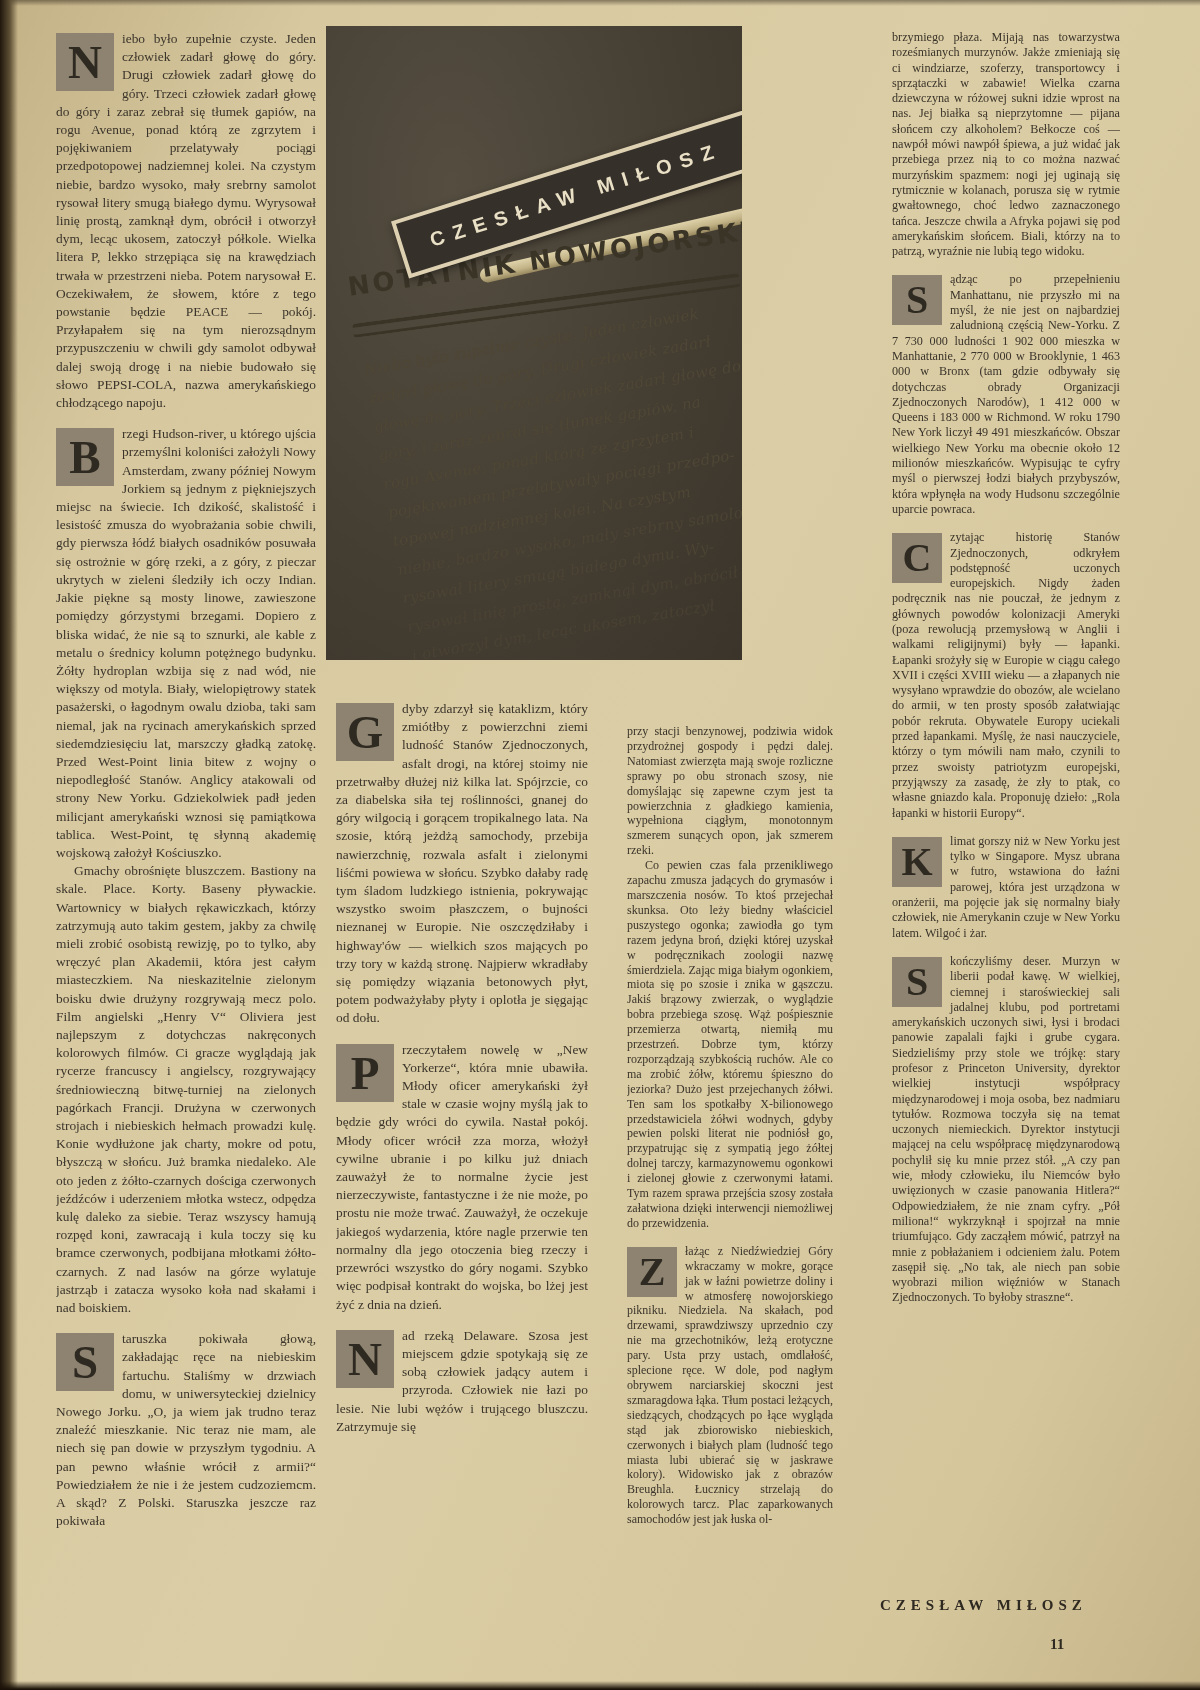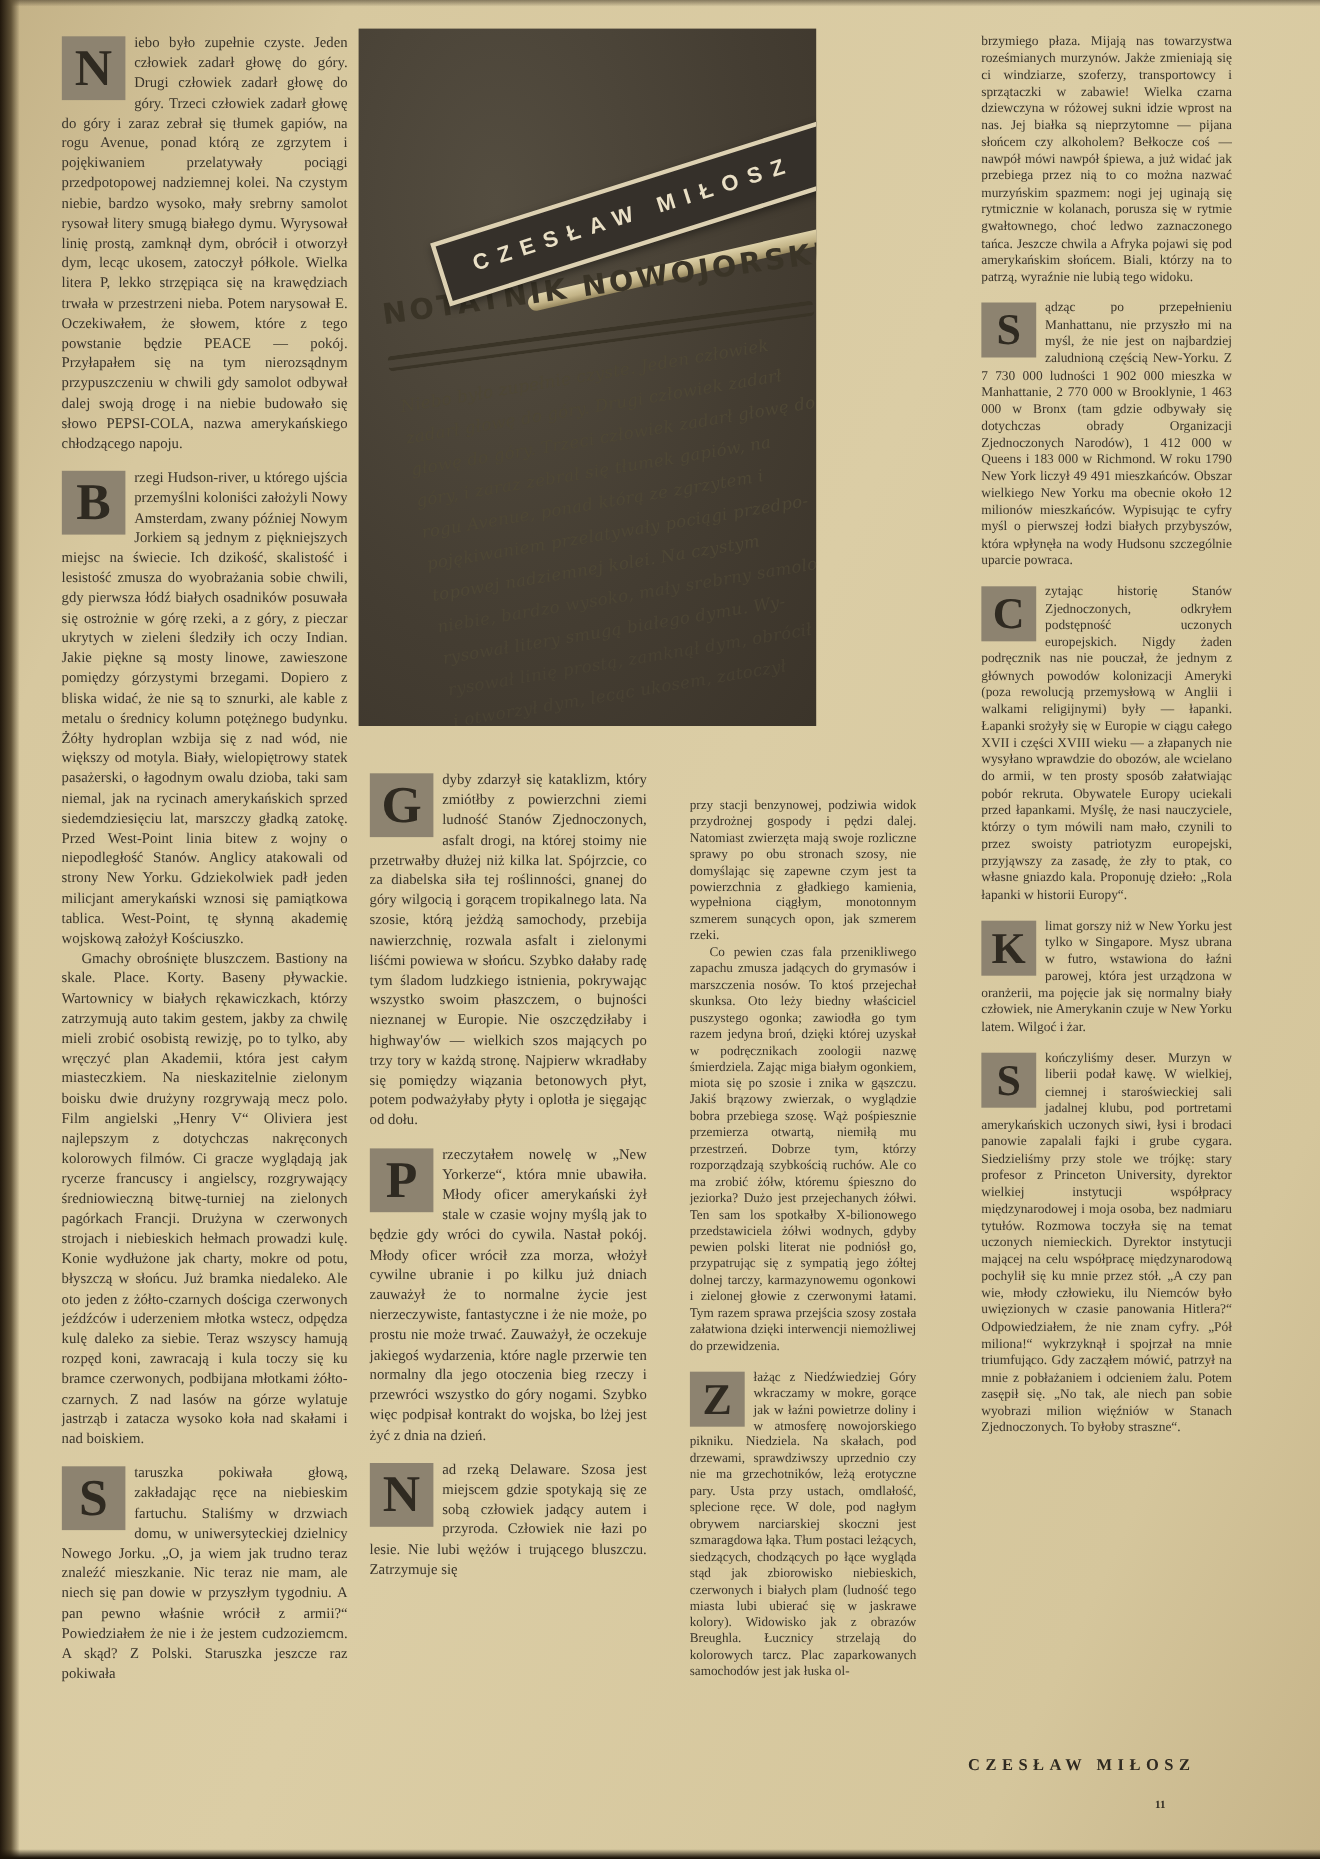--- a/index.html
+++ b/index.html
@@ -50,21 +50,21 @@
   .hand-line:nth-child(n+8){opacity:.8;}
   .hand-line:nth-child(n+10){opacity:.62;}
   .banner{position:absolute;left:74px;top:194px;width:440px;height:60px;box-sizing:border-box;
     background:#35302a;border:4px solid #ddd1b2;transform:rotate(-17.5deg);transform-origin:0 50%;
     display:flex;align-items:center;padding-left:28px;box-shadow:0 3px 8px rgba(0,0,0,.4);}
   .banner span{font-family:"Liberation Sans",sans-serif;font-weight:bold;font-size:20px;
     letter-spacing:9px;color:#eae0c6;white-space:nowrap;}
 
   .signature{position:absolute;left:880px;top:1597px;width:230px;font-weight:bold;font-size:15px;
     letter-spacing:5px;white-space:nowrap;color:#2f2a21;}
-  .page-number{position:absolute;left:1050px;top:1636px;font-weight:bold;font-size:10px;color:#2f2a21;}
+  .page-number{position:absolute;left:1050px;top:1636px;font-weight:bold;font-size:15px;color:#2f2a21;}
 </style>
 </head>
 <body>
 
 <div class="page">
   <div class="edge-top"></div>
   <div class="edge-left"></div>
   <div class="edge-bottom"></div>
 
   <div class="col col1">

